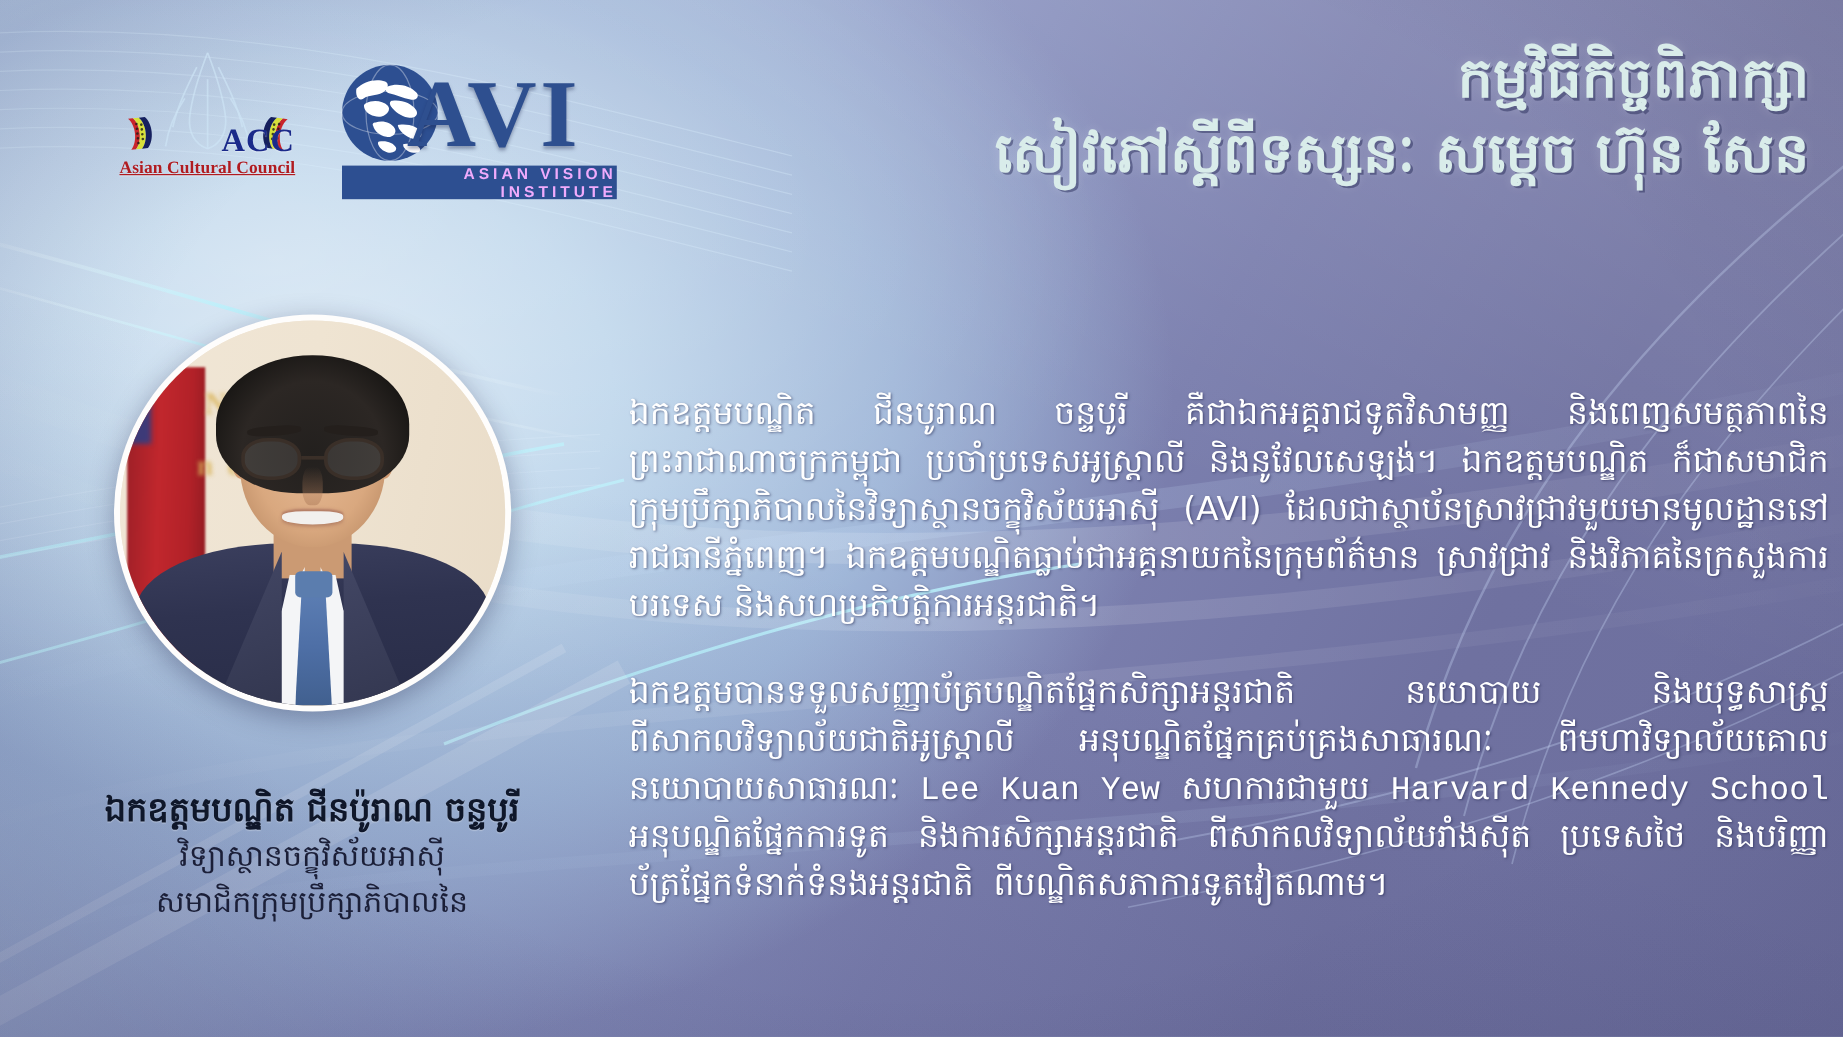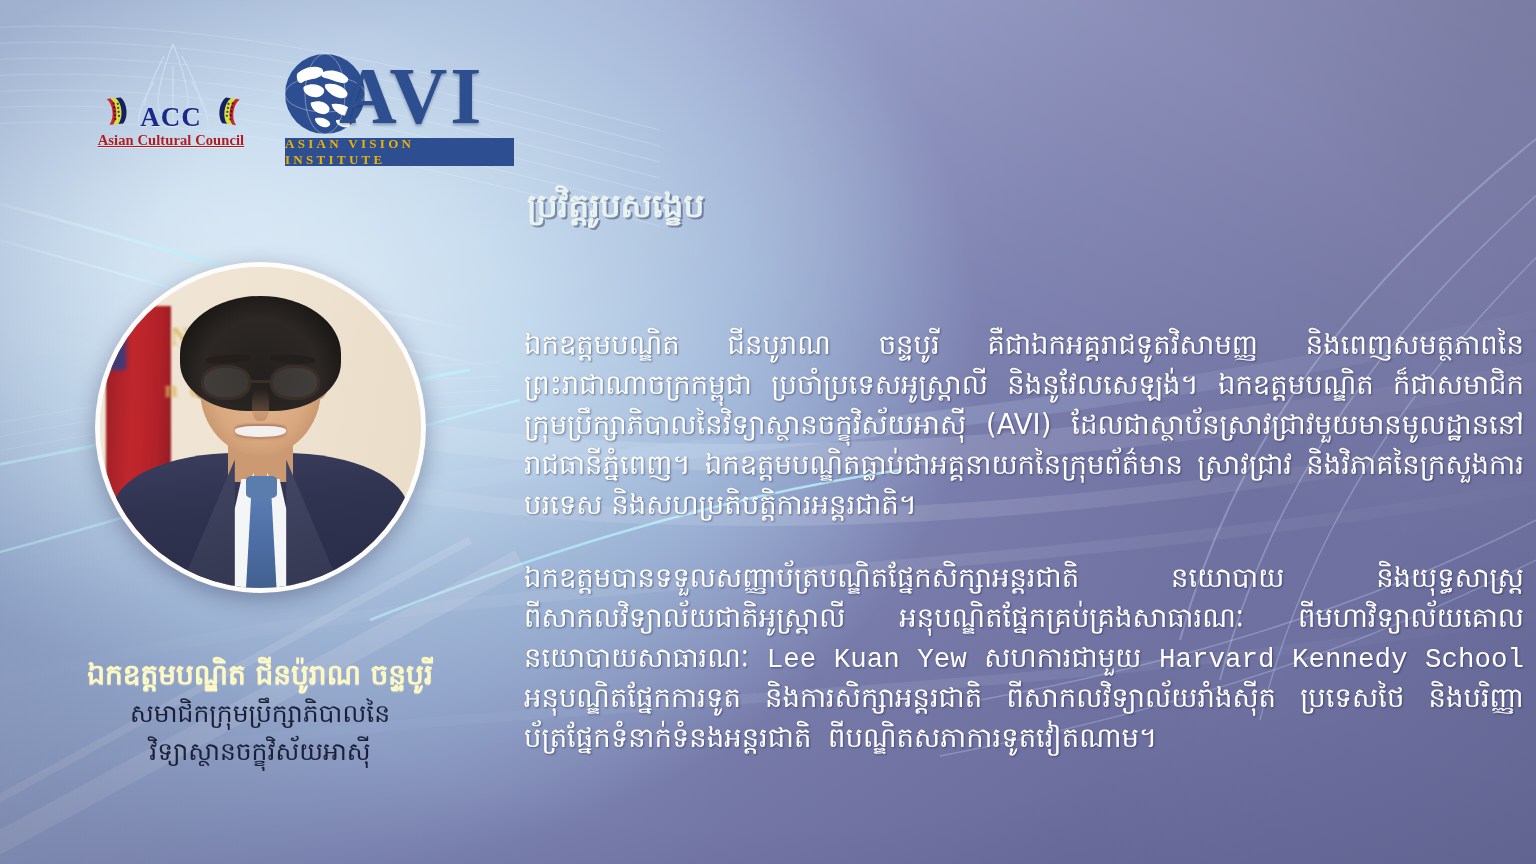--- a/index.html
+++ b/index.html
@@ -29,21 +29,21 @@
     position:absolute; inset:0;
     background:radial-gradient(ellipse 1200px 800px at 50% 45%, rgba(0,0,0,0) 55%, rgba(35,35,75,0.20) 100%);
   }
   svg.bg-svg { position:absolute; inset:0; width:1536px; height:864px; }
 
   
   #logo-acc {
     position:absolute; left:96px; top:58px; width:150px; height:112px;
   }
   .acc-hands { position:absolute; left:22px; top:-22px; width:110px; height:96px; opacity:.75; }
-  .acc-txt { position:absolute; left:0; right:0; text-align:center; }
+  .acc-txt { position:absolute; left:0; right:0; text-align:right; }
   .acc-abbr {
     top:44px; font-family:"Liberation Serif","DejaVu Serif",serif; font-weight:bold;
     font-size:27px; color:#1b2a8a; letter-spacing:1px;
     text-shadow:0 1px 1px rgba(255,255,255,.45);
   }
   .acc-full {
     top:74px; font-family:"Liberation Serif","DejaVu Serif",serif; font-weight:bold;
     font-size:14.5px; color:#b01b20; letter-spacing:.1px;
     text-shadow:0 1px 1px rgba(255,255,255,.4);
     text-decoration:underline;
@@ -58,22 +58,22 @@
     position:absolute; left:56px; top:4px;
     font-family:"Liberation Serif","DejaVu Serif",serif; font-weight:bold;
     font-size:80px; line-height:92px; color:#2e4f8f; letter-spacing:3px;
     text-shadow:0 2px 3px rgba(20,30,70,.35);
   }
   .avi-bar {
     position:absolute; left:2px; top:92px; width:229px; height:28px;
     background:#2d4f91; display:flex; align-items:center; justify-content:center;
   }
   .avi-bar span {
-    font-family:Liberation Serif, serif; font-weight:bold;
-    font-size:13px; letter-spacing:3.3px; color:#eab308;
+    font-family:Liberation Sans, sans-serif; font-weight:bold;
+    font-size:13px; letter-spacing:3.3px; color:#f0abfc;text-align:right;
   }
 
   
   #header-title {
     position:absolute; right:28px; top:34px; width:880px;
     text-align:right;
   }
   #header-title .ln {
     font-family:"DejaVu Sans","Liberation Sans",sans-serif;
     font-weight:bold; color:#d9ecea; font-size:46px; line-height:62px;
@@ -191,21 +191,21 @@
   }
   .ph-lapel-l { left:25%; clip-path:polygon(100% 0, 100% 100%, 0 100%); }
   .ph-lapel-r { right:25%; clip-path:polygon(0 0, 100% 100%, 0 100%); }
 
   
   #portrait-caption {
     position:absolute; left:0px; top:655px; width:520px; text-align:center;
   }
   .cap-name {
     font-family:"DejaVu Sans","Liberation Sans",sans-serif; font-weight:bold;
-    font-size:28px; line-height:40px; color:#fef9c3;
+    font-size:28px; line-height:40px; color:#0f172a;
     text-shadow:0 1px 1px rgba(255,255,255,.35);
   }
   .cap-role {
     font-family:"DejaVu Sans","Liberation Sans",sans-serif;
     font-size:25px; line-height:38px; color:#1b1f38;
   }
 
   
   #body-text {
     position:absolute; left:524px; top:276px; width:1000px;margin-top:48px;
@@ -366,22 +366,25 @@
         <ellipse cx="42" cy="42" rx="40" ry="18"></ellipse>
         <ellipse cx="42" cy="42" rx="20" ry="40"></ellipse>
       </g>
     </svg>
     <div class="avi-letters">AVI</div>
     <div class="avi-bar">
       <span>ASIAN VISION INSTITUTE</span>
     </div>
   </div>
 
-
-  <div id="section-heading">ប្រវិត្តរូបសង្ខេប</div>
+  <div id="header-title">
+    <div class="ln">កម្មវិធីកិច្ចពិភាក្សា</div>
+    <div class="ln">សៀវភៅស្ដីពីទស្សនៈ សម្តេច ហ៊ុន សែន</div>
+  </div>
+
 
   <div id="portrait">
     <div class="ph">
       <div class="ph-bg"></div>
       <div class="ph-flag"></div>
       <div class="ph-flagblue"></div>
       <div class="ph-txt ph-t1">N        d S</div>
       <div class="ph-txt ph-t2">n          d Int</div>
       <div class="ph-suit"></div>
       <div class="ph-neck"></div>
@@ -403,22 +406,22 @@
         <div class="lens r"></div>
         <div class="bridge"></div>
       </div>
       <div class="ph-nose"></div>
       <div class="ph-mouth"></div>
     </div>
   </div>
 
   <div id="portrait-caption">
     <div class="cap-name">ឯកឧត្តមបណ្ឌិត ជីនប៉ូរាណ ចន្ទបូរី</div>
+    <div class="cap-role">វិទ្យាស្ថានចក្ខុវិស័យអាស៊ី</div>
     <div class="cap-role">សមាជិកក្រុមប្រឹក្សាភិបាលនៃ</div>
-    <div class="cap-role">វិទ្យាស្ថានចក្ខុវិស័យអាស៊ី</div>
   </div>
 
   <div id="body-text">
     <p>ឯកឧត្តមបណ្ឌិត ជីនបូរាណ ចន្ទបូរី គឺជាឯកអគ្គរាជទូតវិសាមញ្ញ និងពេញសមត្ថភាពនៃព្រះរាជាណាចក្រកម្ពុជា ប្រចាំប្រទេសអូស្ត្រាលី និងនូវែលសេឡង់។ ឯកឧត្តមបណ្ឌិត    ក៏ជាសមាជិកក្រុមប្រឹក្សាភិបាលនៃវិទ្យាស្ថានចក្ខុវិស័យអាស៊ី (AVI)  ដែលជាស្ថាប័នស្រាវជ្រាវមួយមានមូលដ្ឋាននៅរាជធានីភ្នំពេញ។ ឯកឧត្តមបណ្ឌិតធ្លាប់ជាអគ្គនាយកនៃក្រុមព័ត៌មាន ស្រាវជ្រាវ និងវិភាគនៃក្រសួងការបរទេស និងសហប្រតិបត្តិការអន្តរជាតិ។</p>
     <p>ឯកឧត្តមបានទទួលសញ្ញាប័ត្របណ្ឌិតផ្នែកសិក្សាអន្តរជាតិ នយោបាយ និងយុទ្ធសាស្ត្រ ពីសាកលវិទ្យាល័យជាតិអូស្ត្រាលី អនុបណ្ឌិតផ្នែកគ្រប់គ្រងសាធារណៈ ពីមហាវិទ្យាល័យគោលនយោបាយសាធារណៈ Lee Kuan Yew សហការជាមួយ Harvard Kennedy School អនុបណ្ឌិតផ្នែកការទូត និងការសិក្សាអន្តរជាតិ ពីសាកលវិទ្យាល័យរាំងស៊ីត ប្រទេសថៃ និងបរិញ្ញាប័ត្រផ្នែកទំនាក់ទំនងអន្តរជាតិ ពីបណ្ឌិតសភាការទូតវៀតណាម។</p>
   </div>
 
 </div>
 
 </body></html>

